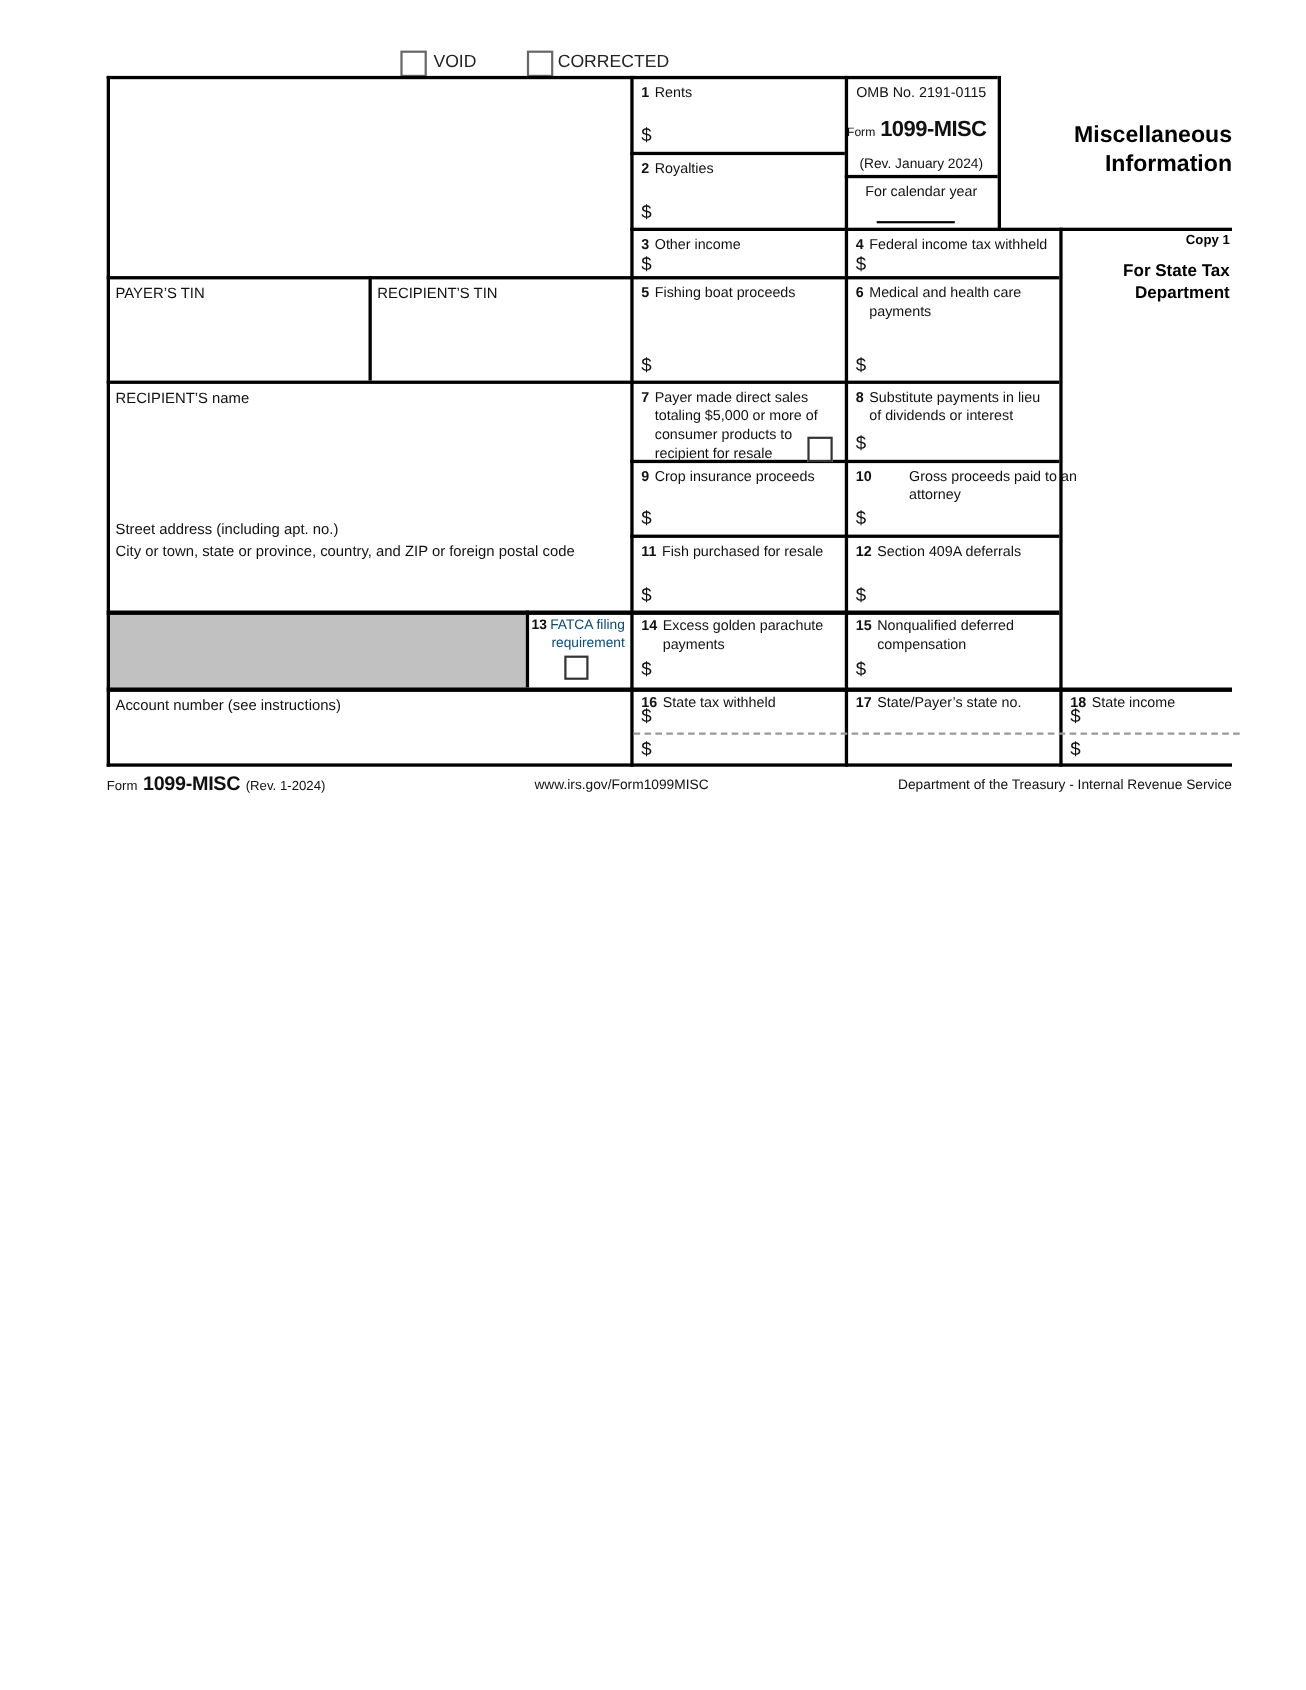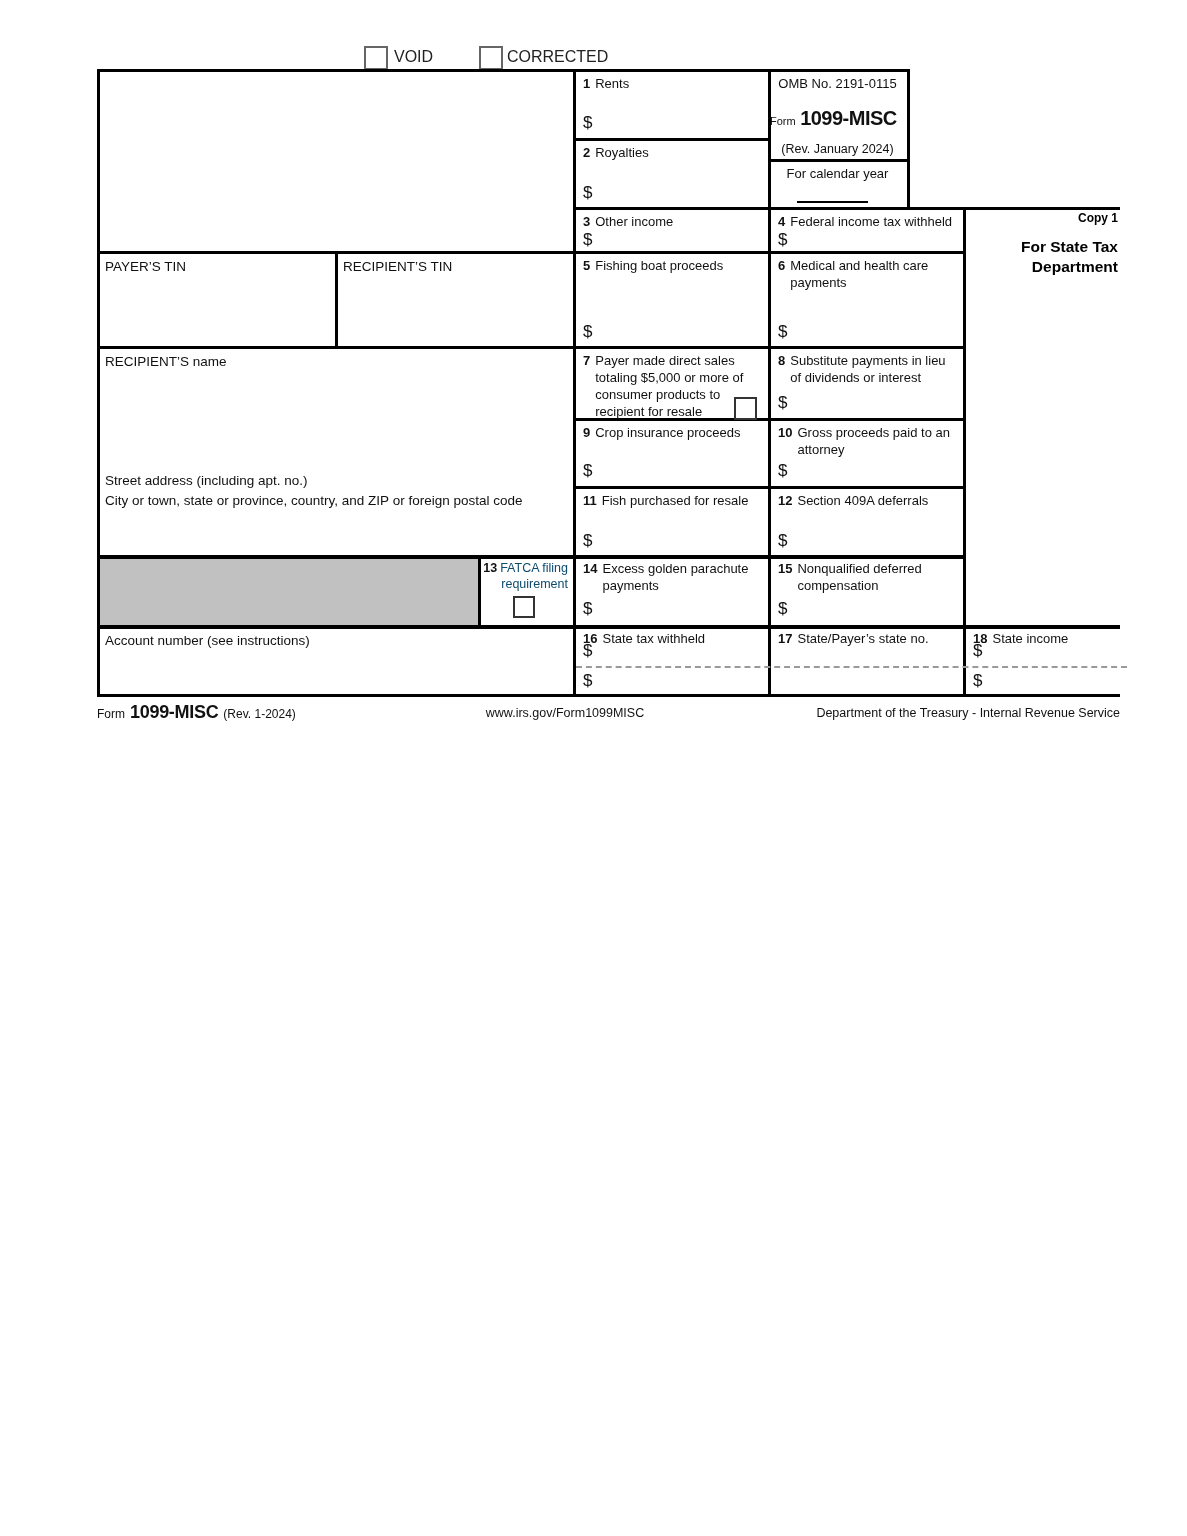--- a/index.html
+++ b/index.html
@@ -61,20 +61,24 @@
 
   <div class="lbl center" style="left:768px;top:76px;width:139px;font-size:13px;">OMB No. 2191-0115</div>
   <div class="abs" style="left:770px;top:107px;width:137px;text-align:left;">
     <span class="smallcap">Form</span>
     <span style="font-size:20px;font-weight:bold;letter-spacing:-0.5px;">1099-MISC</span>
   </div>
   <div class="lbl center" style="left:768px;top:141px;width:139px;font-size:12.5px;">(Rev. January 2024)</div>
   <div class="lbl center" style="left:768px;top:166px;width:139px;font-size:13px;">For calendar year</div>
   <div class="abs" style="left:797px;top:201px;width:71px;height:2px;background:#000;"></div>
 
+  <div class="bigtitle right" style="left:900px;top:110px;width:220px;">
+    <div>Miscellaneous</div>
+    <div>Information</div>
+  </div>
 
   <div class="copytitle right" style="left:950px;top:211px;width:168px;font-size:12px;">Copy 1</div>
   <div class="copytitle right" style="left:950px;top:237px;width:168px;font-size:15.5px;line-height:20px;">
     <div>For State Tax</div>
     <div>Department</div>
   </div>
 
   <div class="boxlabel" style="left:583px;top:76px;width:180px;">
     <span class="bnum">1</span>
     <span>Rents</span>
@@ -131,21 +135,21 @@
   <div class="lbl" style="left:105px;top:448px;margin-top:24px;">Street address (including apt. no.)</div>
 
   <div class="boxlabel" style="left:583px;top:425px;width:180px;">
     <span class="bnum">9</span>
     <span>Crop insurance proceeds</span>
   </div>
   <div class="dollar" style="left:583px;top:461px;">$</div>
 
   <div class="boxlabel" style="left:778px;top:425px;">
     <span class="bnum">10</span>
-    <span style="width:158px;">Gross proceeds paid to an attorney</span>
+    <span style="width:158px;margin-left:29px;">Gross proceeds paid to an attorney</span>
   </div>
   <div class="dollar" style="left:778px;top:461px;">$</div>
 
   <div class="lbl" style="left:105px;top:492px;width:465px;">City or town, state or province, country, and ZIP or foreign postal code</div>
 
   <div class="boxlabel" style="left:583px;top:493px;width:180px;">
     <span class="bnum">11</span>
     <span>Fish purchased for resale</span>
   </div>
   <div class="dollar" style="left:583px;top:531px;">$</div>

